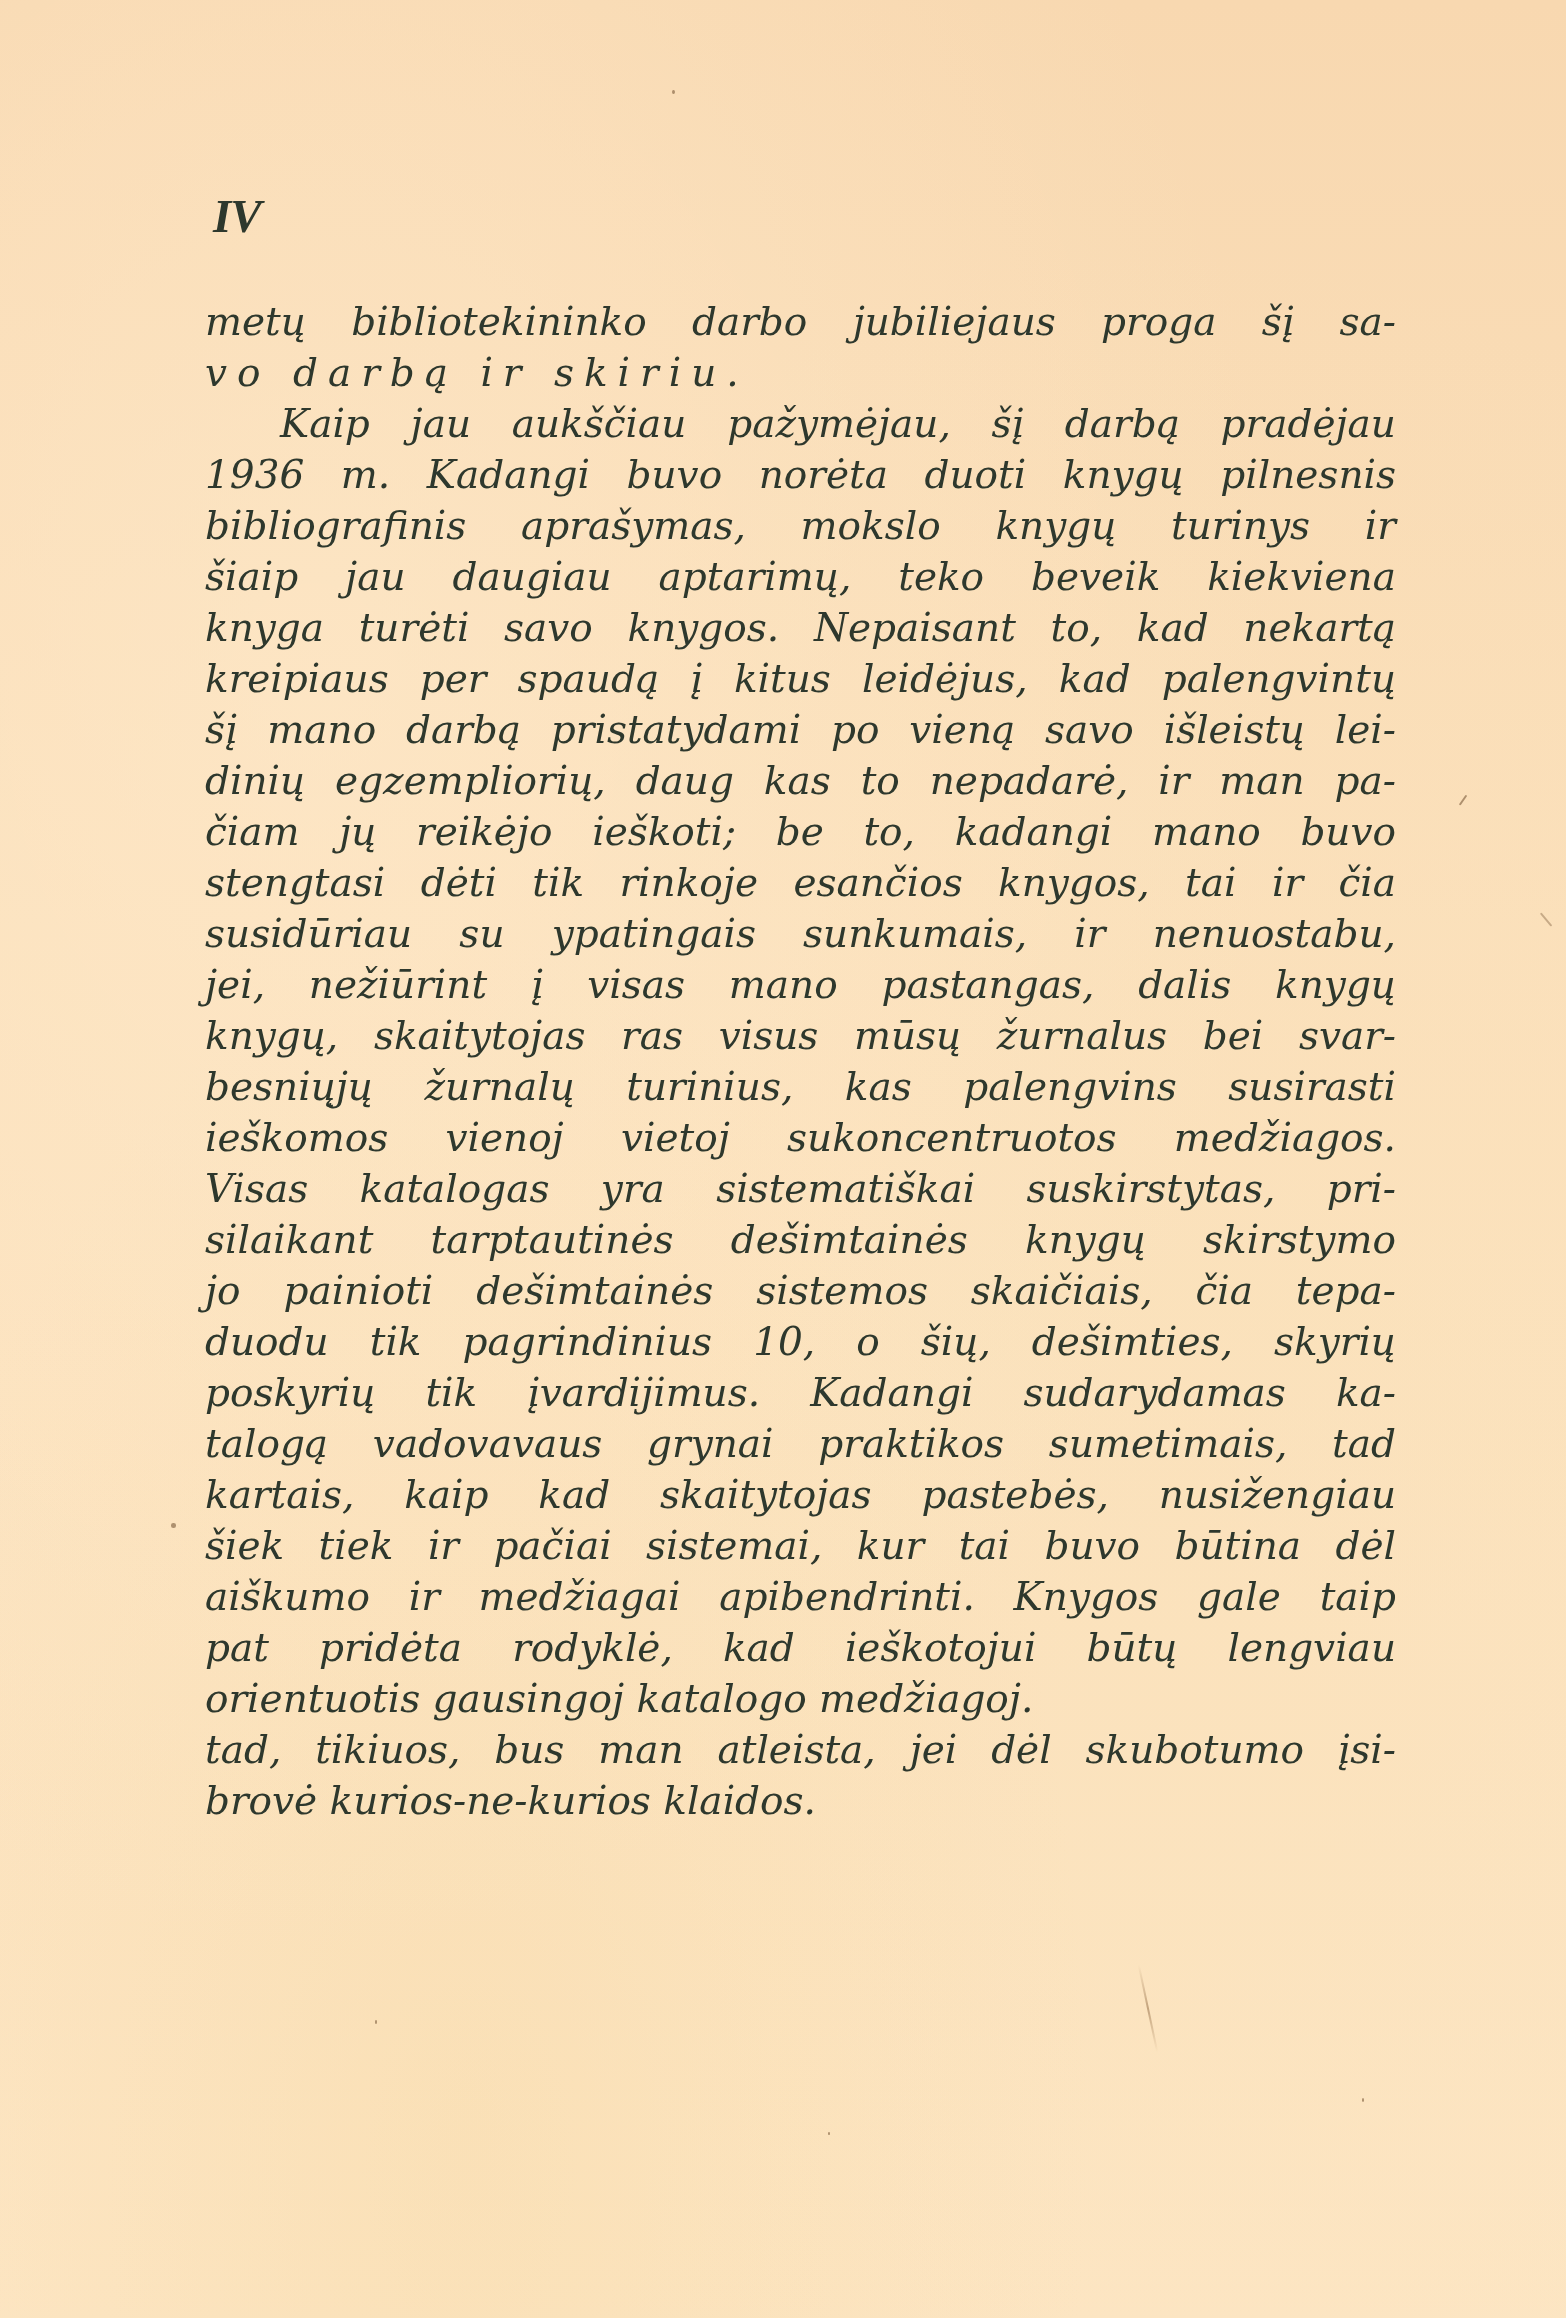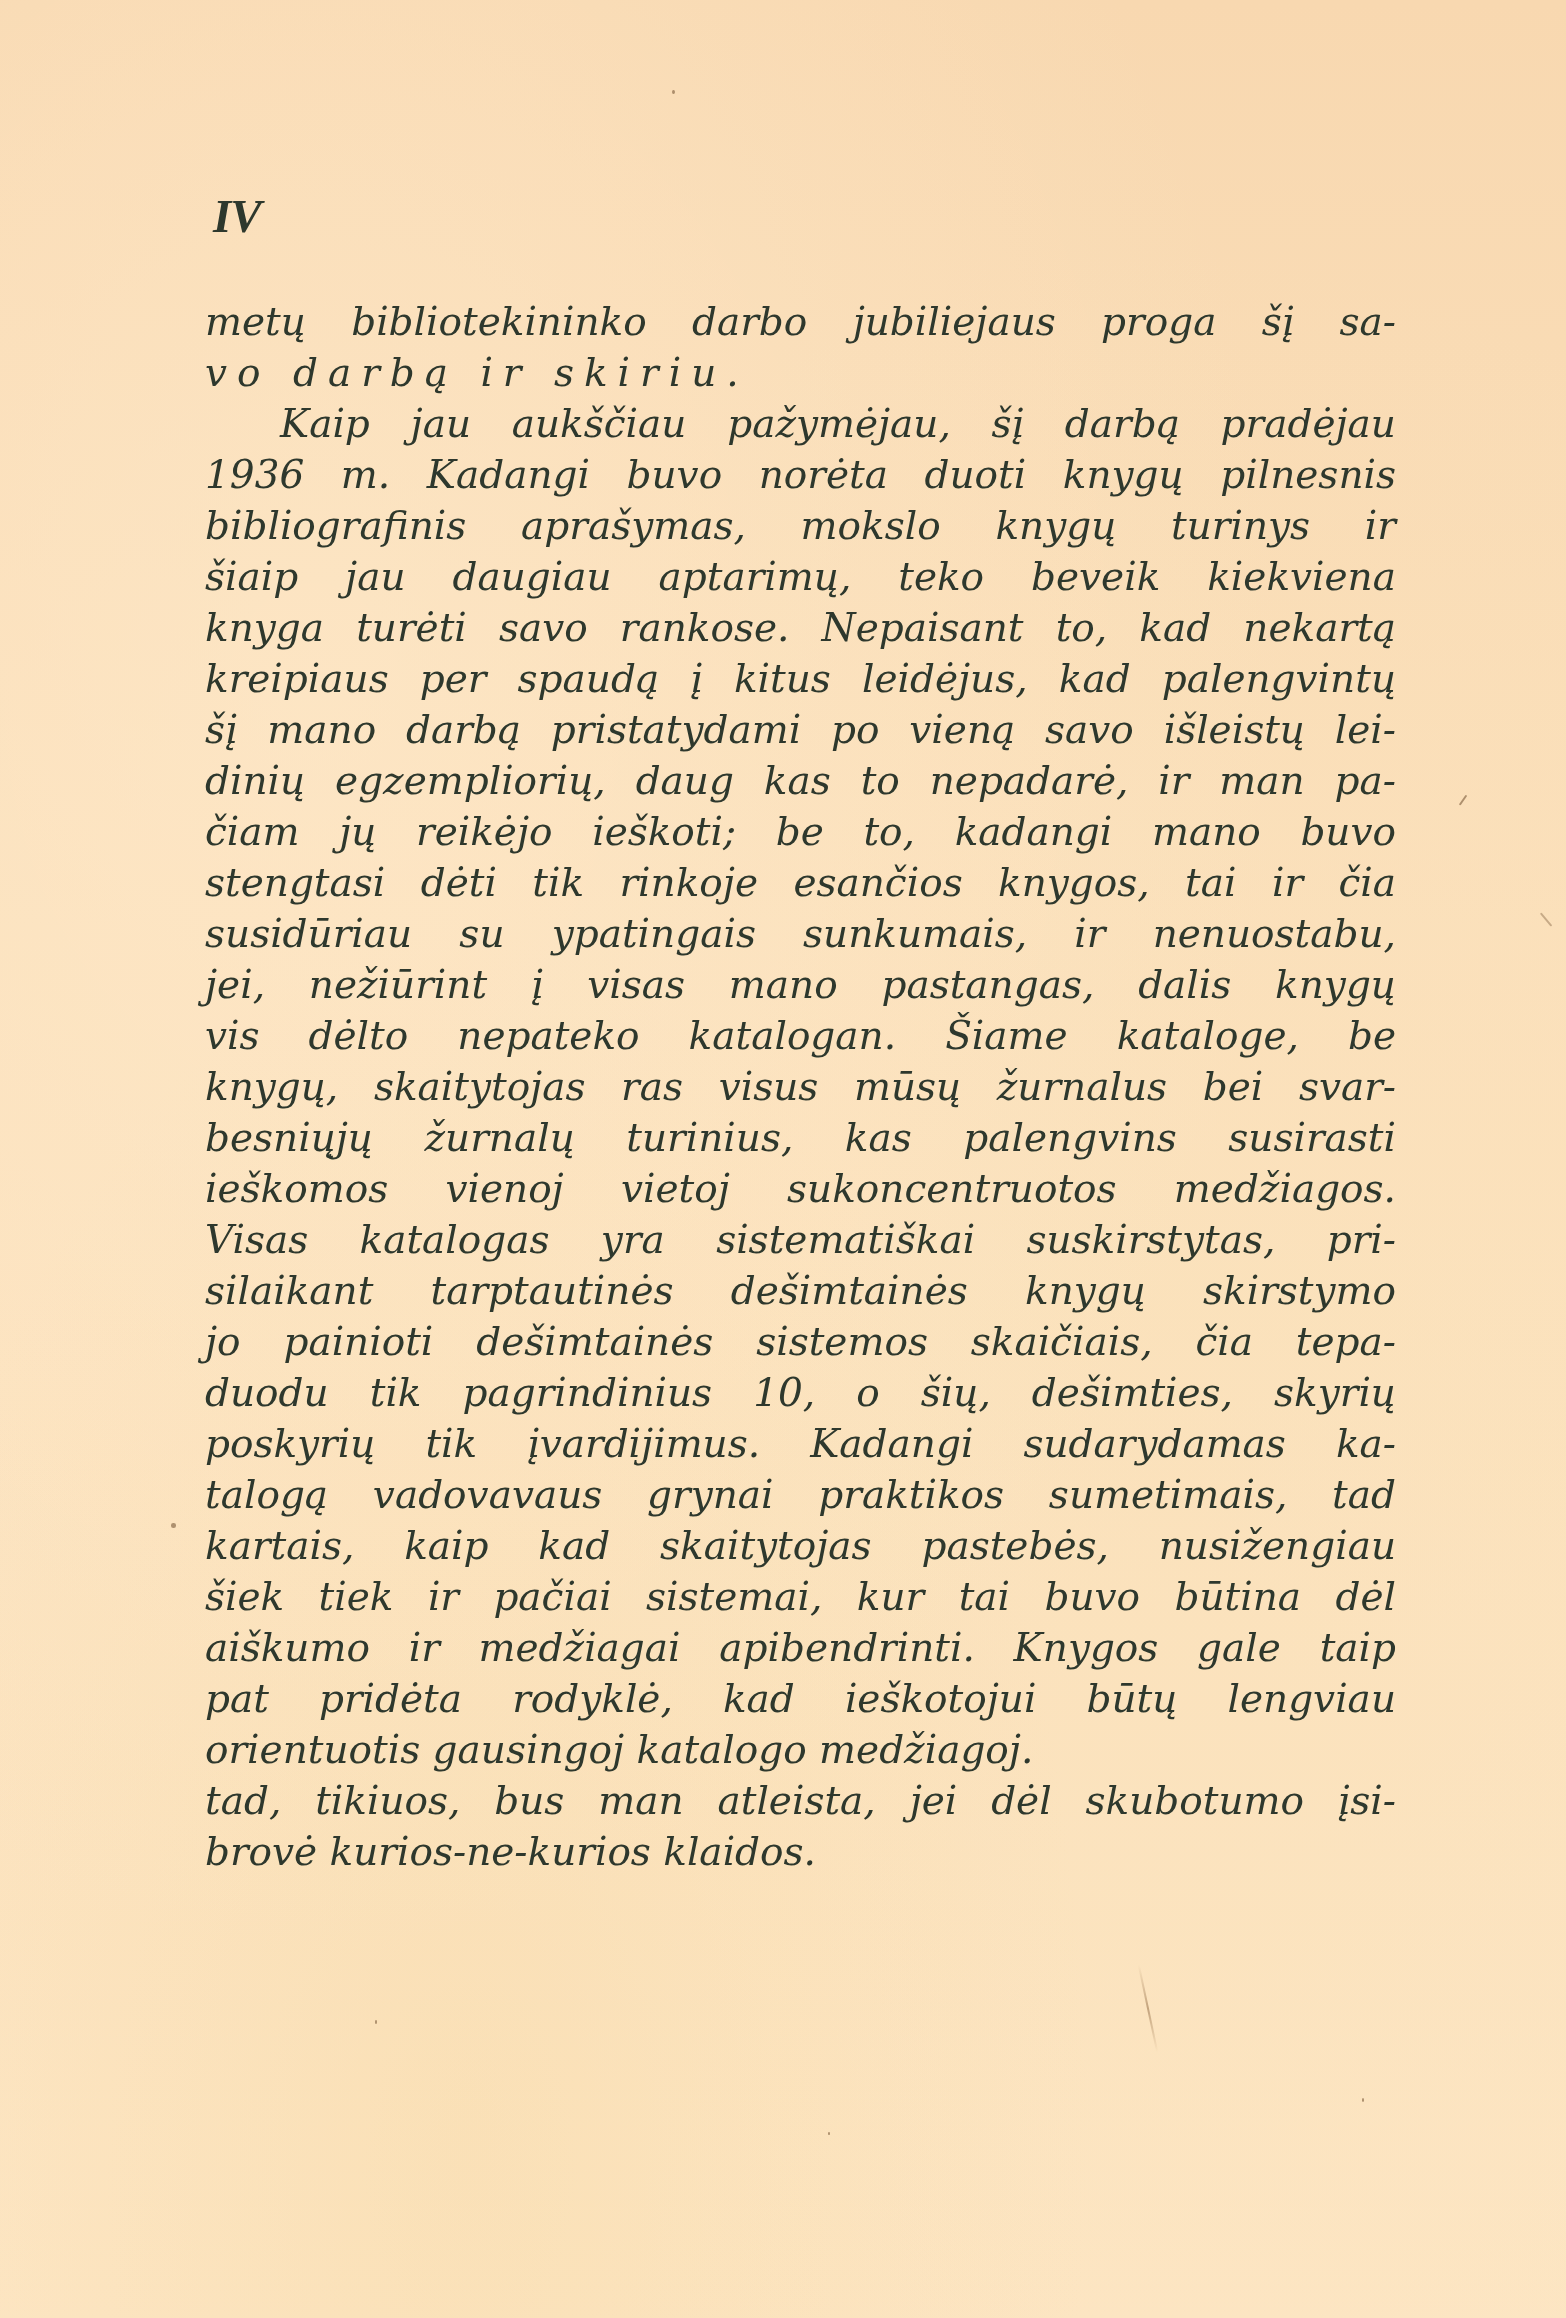--- a/index.html
+++ b/index.html
@@ -87,29 +87,28 @@
     <div>
       <span class="line">metų bibliotekininko darbo jubiliejaus proga šį sa-</span>
       <span class="line spaced last" style="display: block;"><span style="white-space: nowrap; font: inherit; letter-spacing: inherit;">vo darbą ir skiriu.</span></span>
     </div>
 
     <div>
       <span class="line indent">Kaip jau aukščiau pažymėjau, šį darbą pradėjau</span>
       <span class="line">1936 m. Kadangi buvo norėta duoti knygų pilnesnis</span>
       <span class="line">bibliografinis aprašymas, mokslo knygų turinys ir</span>
       <span class="line">šiaip jau daugiau aptarimų, teko beveik kiekviena</span>
-      <span class="line">knyga turėti savo rankose. Nepaisant to, kad nekartą</span>
+      <span class="line">knyga turėti savo knygos. Nepaisant to, kad nekartą</span>
       <span class="line">kreipiaus per spaudą į kitus leidėjus, kad palengvintų</span>
       <span class="line">šį mano darbą pristatydami po vieną savo išleistų lei-</span>
       <span class="line">dinių egzempliorių, daug kas to nepadarė, ir man pa-</span>
       <span class="line">čiam jų reikėjo ieškoti; be to, kadangi mano buvo</span>
       <span class="line">stengtasi dėti tik rinkoje esančios knygos, tai ir čia</span>
       <span class="line">susidūriau su ypatingais sunkumais, ir nenuostabu,</span>
       <span class="line">jei, nežiūrint į visas mano pastangas, dalis knygų</span>
-      <span class="line">vis dėlto nepateko katalogan. Šiame kataloge, be</span>
       <span class="line">knygų, skaitytojas ras visus mūsų žurnalus bei svar-</span>
       <span class="line">besniųjų žurnalų turinius, kas palengvins susirasti</span>
       <span class="line">ieškomos vienoj vietoj sukoncentruotos medžiagos.</span>
       <span class="line">Visas katalogas yra sistematiškai suskirstytas, pri-</span>
       <span class="line">silaikant tarptautinės dešimtainės knygų skirstymo</span>
       <span class="line">jo painioti dešimtainės sistemos skaičiais, čia tepa-</span>
       <span class="line">duodu tik pagrindinius 10, o šių, dešimties, skyrių</span>
       <span class="line">poskyrių tik įvardijimus. Kadangi sudarydamas ka-</span>
       <span class="line">talogą vadovavaus grynai praktikos sumetimais, tad</span>
       <span class="line">kartais, kaip kad skaitytojas pastebės, nusižengiau</span>

